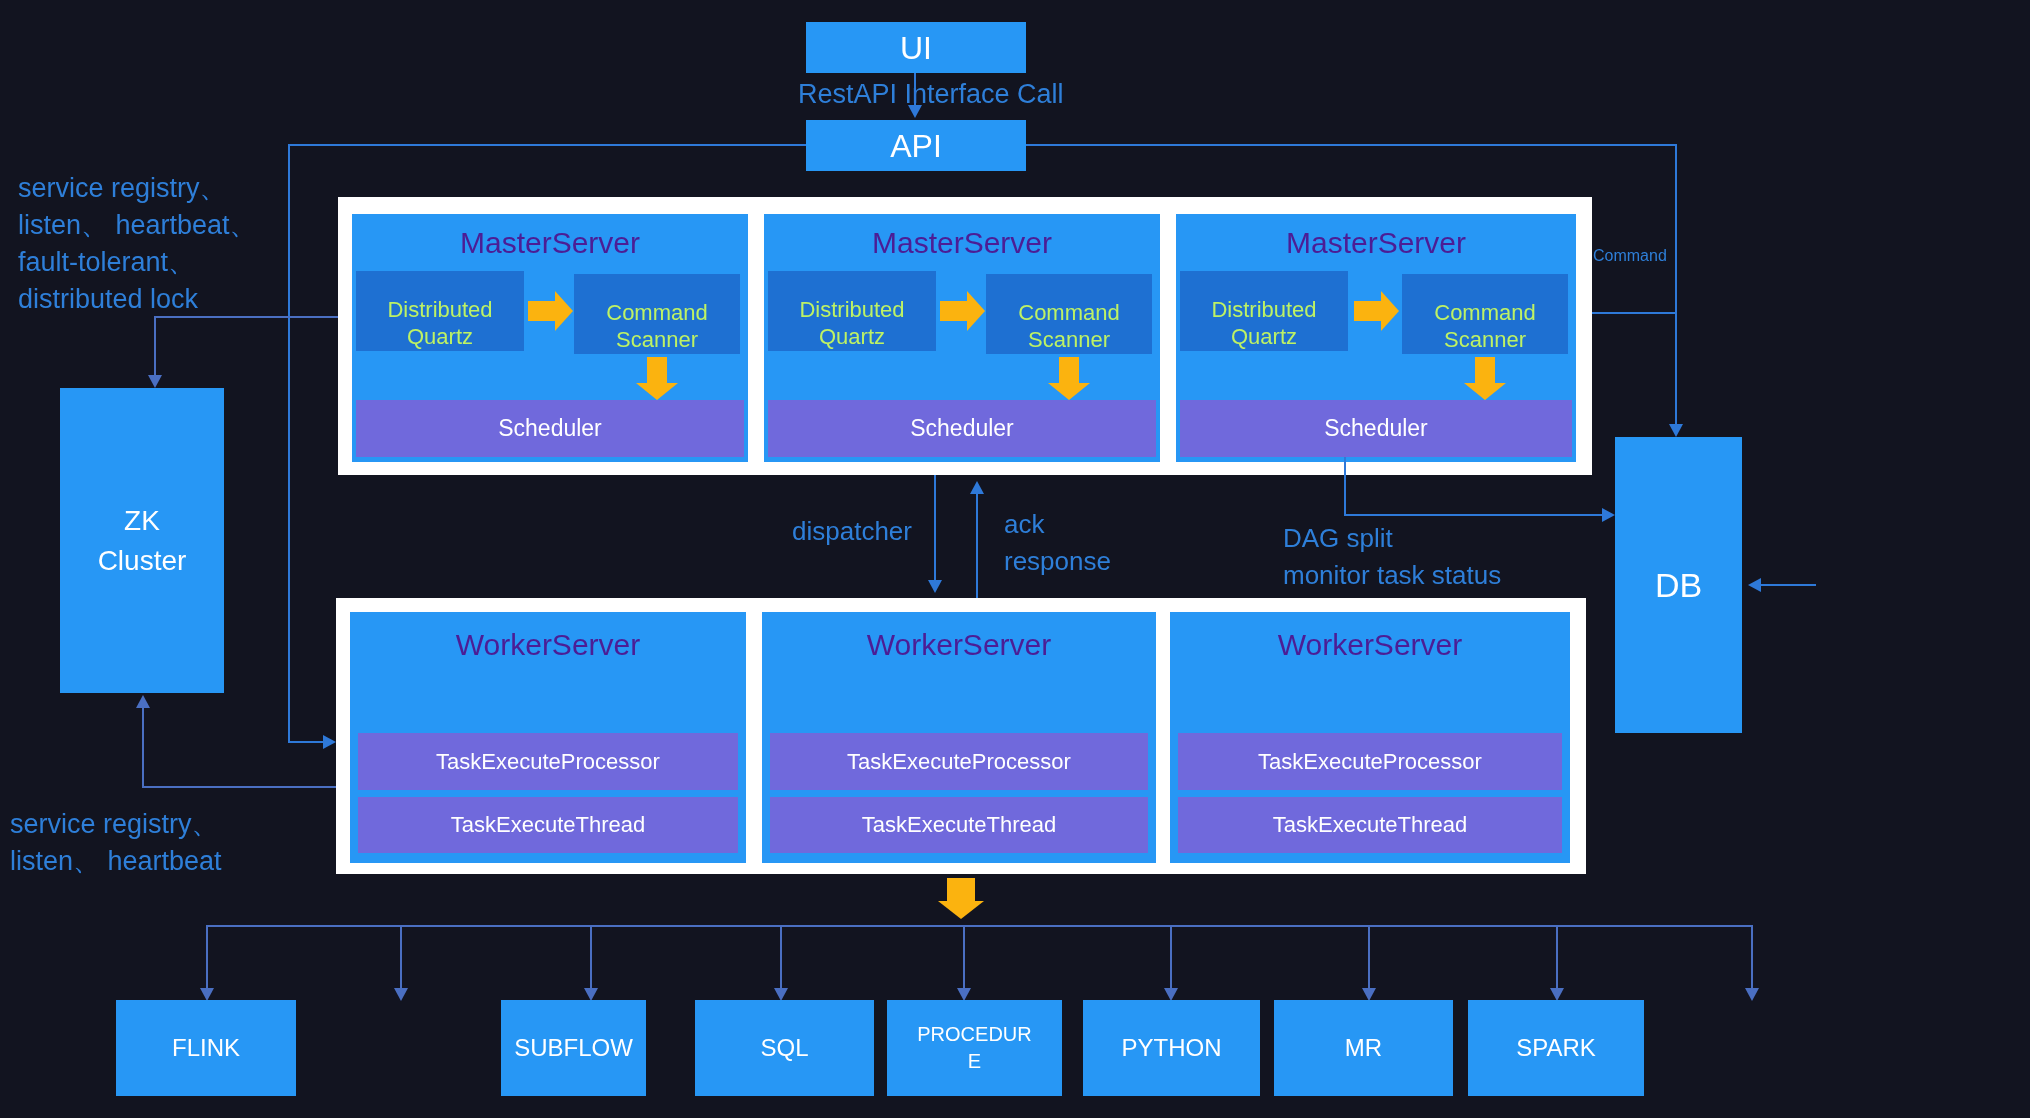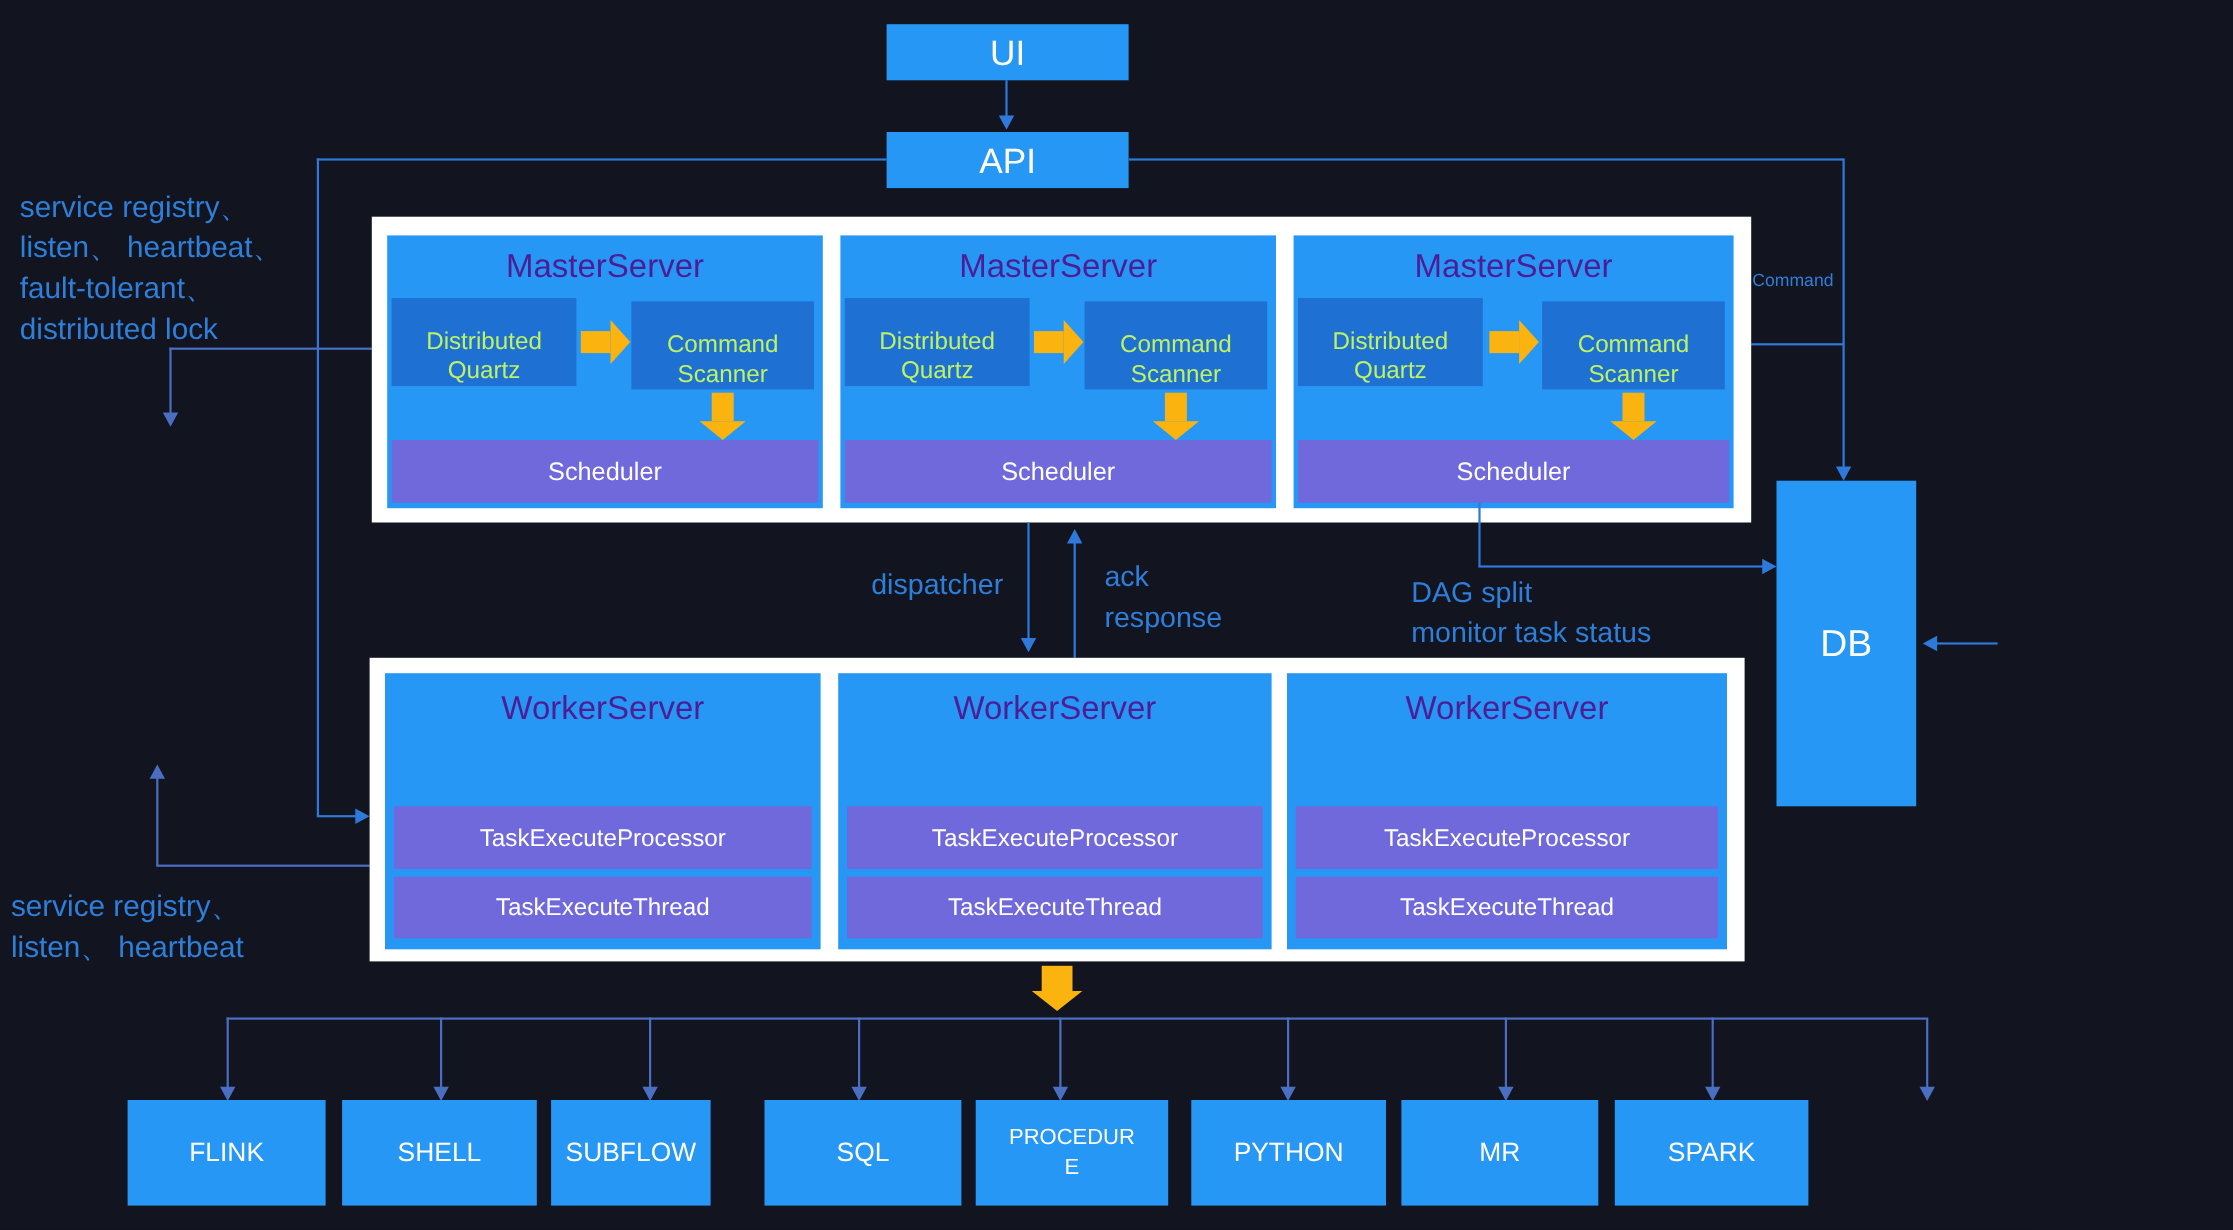--- a/index.html
+++ b/index.html
@@ -67,20 +67,21 @@
 </style>
 </head>
 <body>
 
 <div id="canvas">
 
   <div class="bluebox" style="left:806px;top:22px;width:220px;height:51px;font-size:32px;">
       <span>UI</span>
     </div>
 
+  <div class="note" style="left:798px;top:76px;font-size:27px;">RestAPI Interface Call</div>
 
   <div class="bluebox" style="left:806px;top:120px;width:220px;height:51px;font-size:32px;align-items:center;">
       <span>API</span>
     </div>
 
   <div class="vl b" style="left:914px;top:73px;height:34px;"></div>
   <div class="ah ah-down-b" style="left:908px;top:105px;"></div>
 
   <div class="hl b" style="left:288px;top:144px;width:518px;"></div>
   <div class="vl b" style="left:288px;top:144px;height:598px;"></div>
@@ -98,20 +99,26 @@
     <span style="display:block">service registry、</span>
     <span style="display:block">listen、 heartbeat、</span>
     <span style="display:block">fault-tolerant、</span>
     <span style="display:block">distributed lock</span>
   </div>
 
   <div class="hl m" style="left:154px;top:316px;width:184px;"></div>
   <div class="vl m" style="left:154px;top:316px;height:60px;"></div>
   <div class="ah ah-down-m" style="left:148px;top:375px;"></div>
 
+  <div class="bluebox" style="left:60px;top:388px;width:164px;height:305px;font-size:28px;line-height:40px;">
+    <div>
+      <span style="display:block">ZK</span>
+      <span style="display:block">Cluster</span>
+    </div>
+  </div>
 
   <div class="ah ah-up-m" style="left:136px;top:695px;"></div>
   <div class="vl m" style="left:142px;top:707px;height:80px;"></div>
   <div class="hl m" style="left:142px;top:786px;width:194px;"></div>
 
   <div class="note" style="left:10px;top:806px;">
     <span style="display:block">service registry、</span>
     <span style="display:block">listen、 heartbeat</span>
   </div>
 
@@ -241,23 +248,20 @@
       <div class="ah ah-down-m" style="left: 1362px; top: 988px;"></div>
       <div class="vl m" style="left: 1556px; top: 925px; height: 64px;"></div>
       <div class="ah ah-down-m" style="left: 1550px; top: 988px;"></div>
       <div class="vl m" style="left: 1751px; top: 925px; height: 64px;"></div>
       <div class="ah ah-down-m" style="left: 1745px; top: 988px;"></div>
     </div>
 
   <div class="task" style="left:116px;width:180px;">
       <span class="tlabel">FLINK</span>
     </div>
-  <div class="task" style="left:311px;width:177px;">
-      <span class="tlabel">SHELL</span>
-    </div>
   <div class="task" style="left:501px;width:145px;">
       <span class="tlabel">SUBFLOW</span>
     </div>
   <div class="task" style="left:695px;width:179px;">
       <span class="tlabel">SQL</span>
     </div>
   <div class="task small" style="left:887px;width:175px;">
       <span class="tlabel">PROCEDURE</span>
     </div>
   <div class="task" style="left:1083px;width:177px;">

